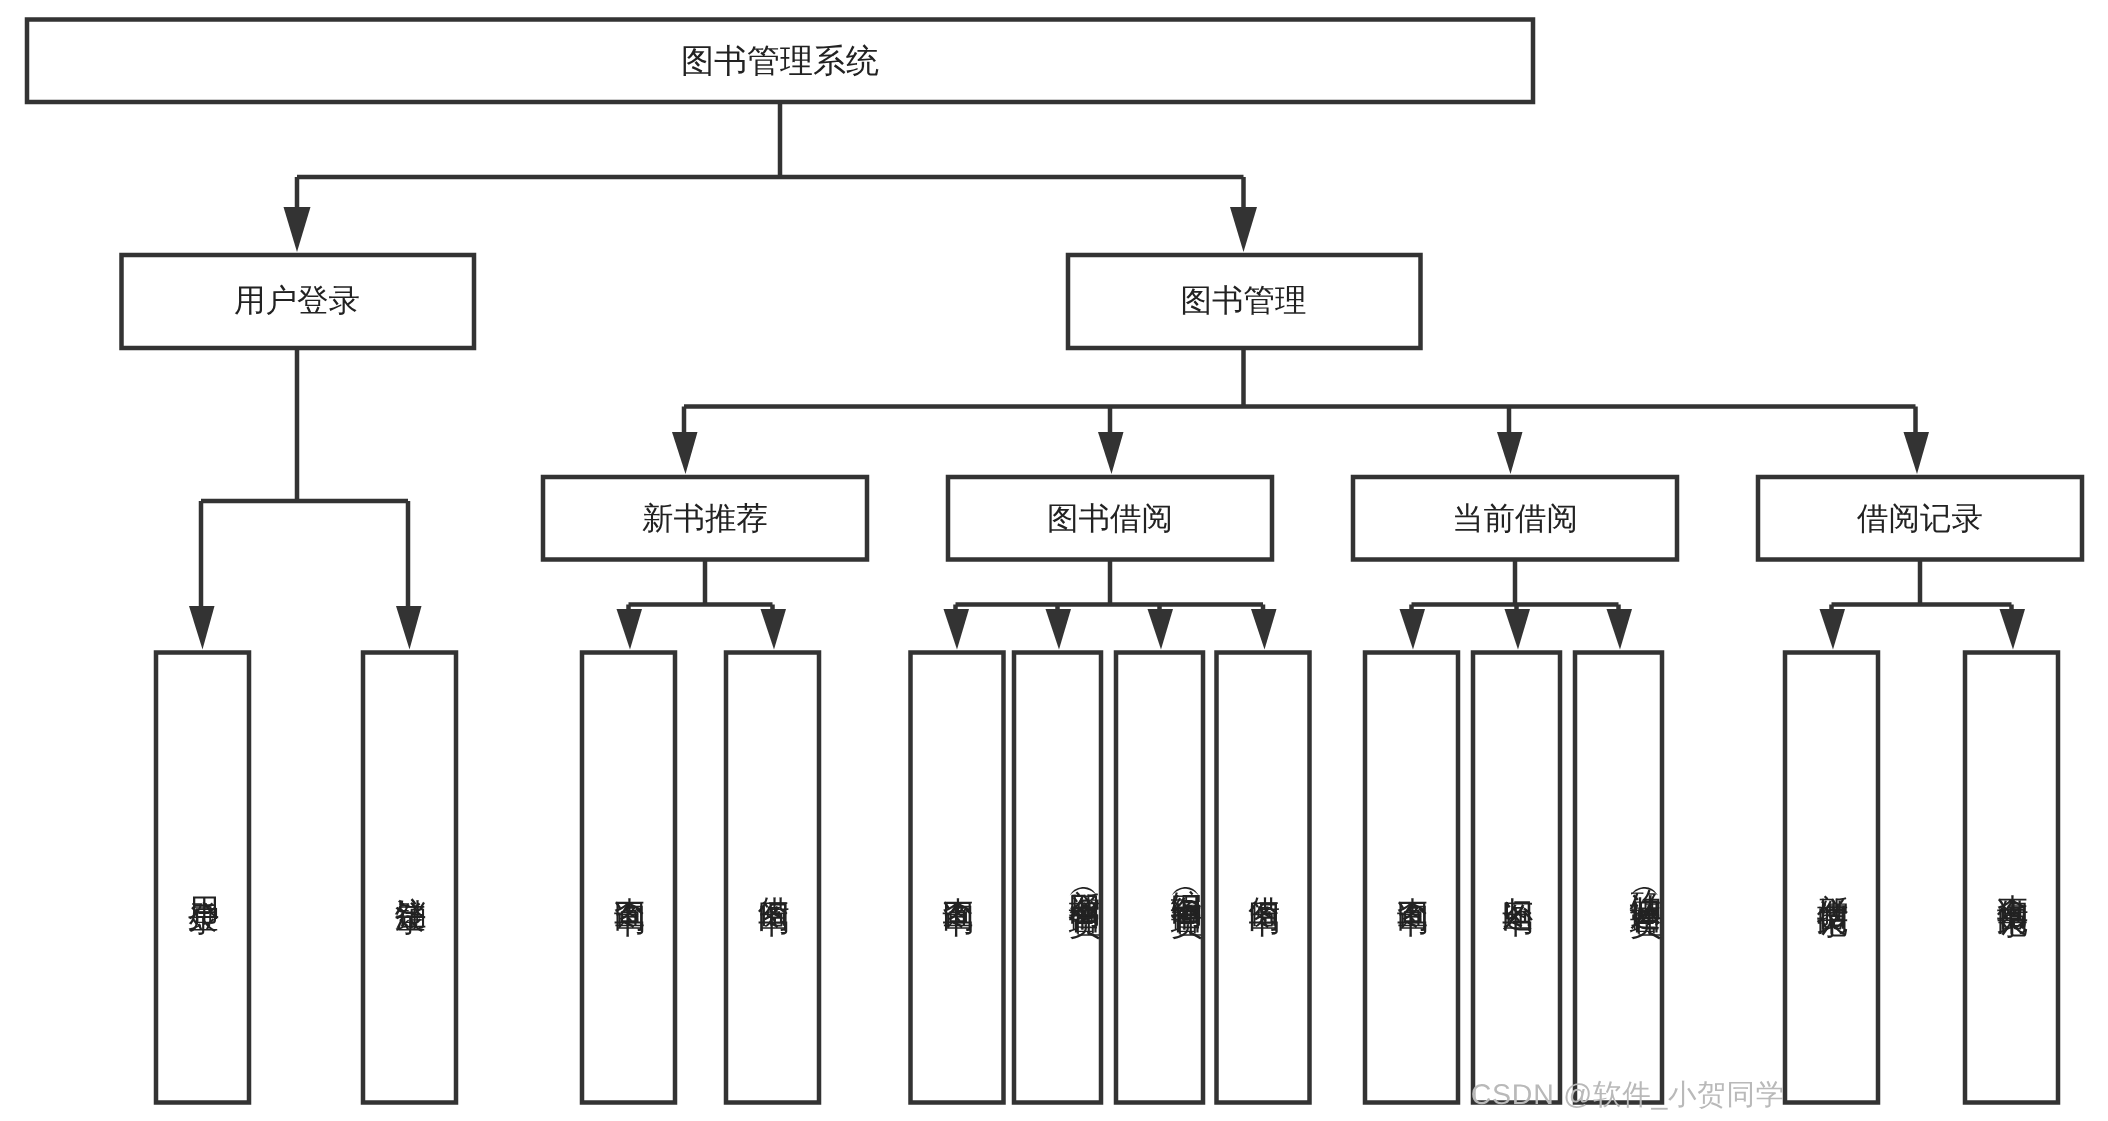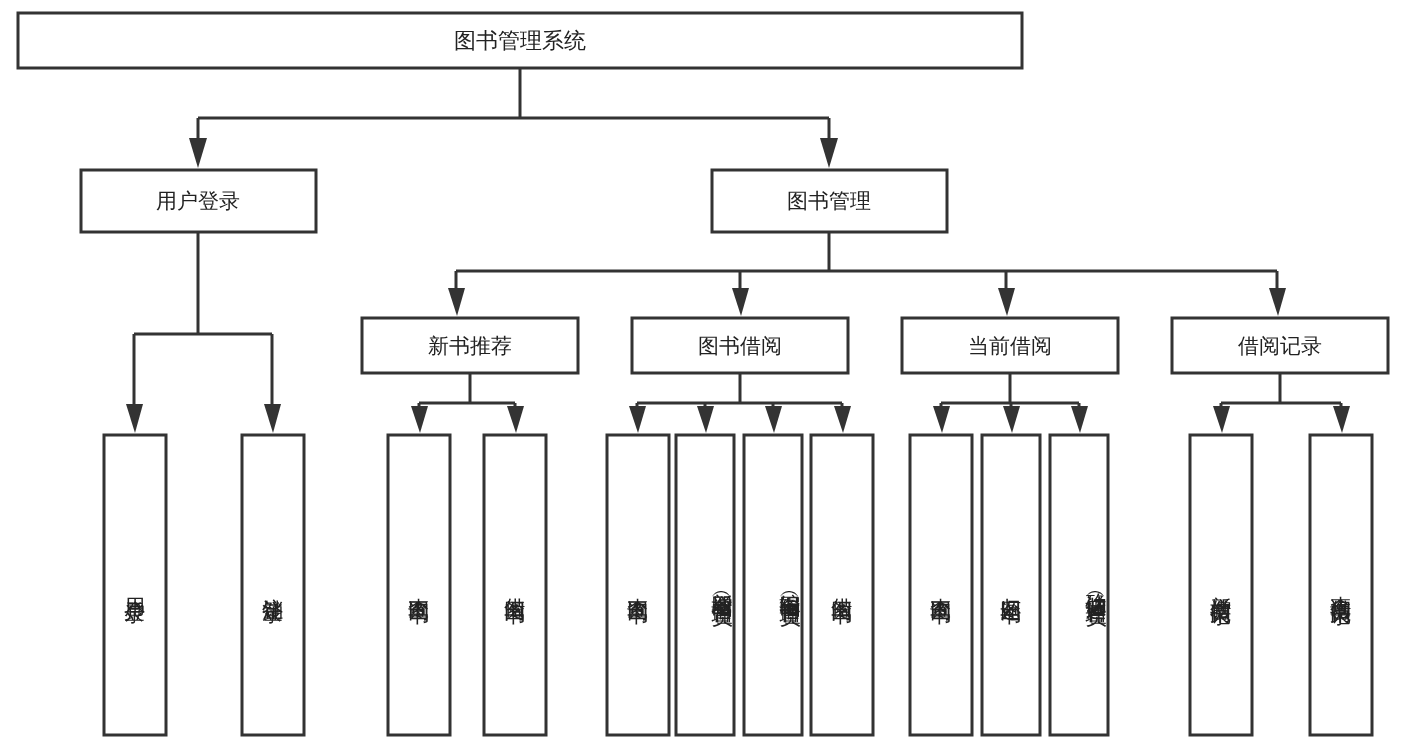--- a/index.html
+++ b/index.html
@@ -212,13 +212,14 @@
   <div class="leaf-label-wrap" style="left:607px;  top:435px; width:62px; height:300px;">查询图书</div>
   <div class="leaf-label-wrap" style="left:676px;  top:440px; width:58px; height:290px; align-items:flex-start;">新增图书（管理员）</div>
   <div class="leaf-label-wrap" style="left:744px;  top:440px; width:58px; height:290px; align-items:flex-start;">编辑图书（管理员）</div>
   <div class="leaf-label-wrap" style="left:811px;  top:435px; width:62px; height:300px;">借阅图书</div>
   <div class="leaf-label-wrap" style="left:910px;  top:435px; width:62px; height:300px;">查询图书</div>
   <div class="leaf-label-wrap" style="left:982px;  top:435px; width:58px; height:300px;">归还图书</div>
   <div class="leaf-label-wrap" style="left:1050px; top:440px; width:58px; height:290px; align-items:flex-start;">确认归还（管理员）</div>
   <div class="leaf-label-wrap" style="left:1190px; top:435px; width:62px; height:300px;">新增借阅记录</div>
   <div class="leaf-label-wrap" style="left:1310px; top:435px; width:62px; height:300px;">查询借阅记录</div>
 
+  <div class="watermark">CSDN @软件_小贺同学</div>
 </div>
 
 </body></html>

